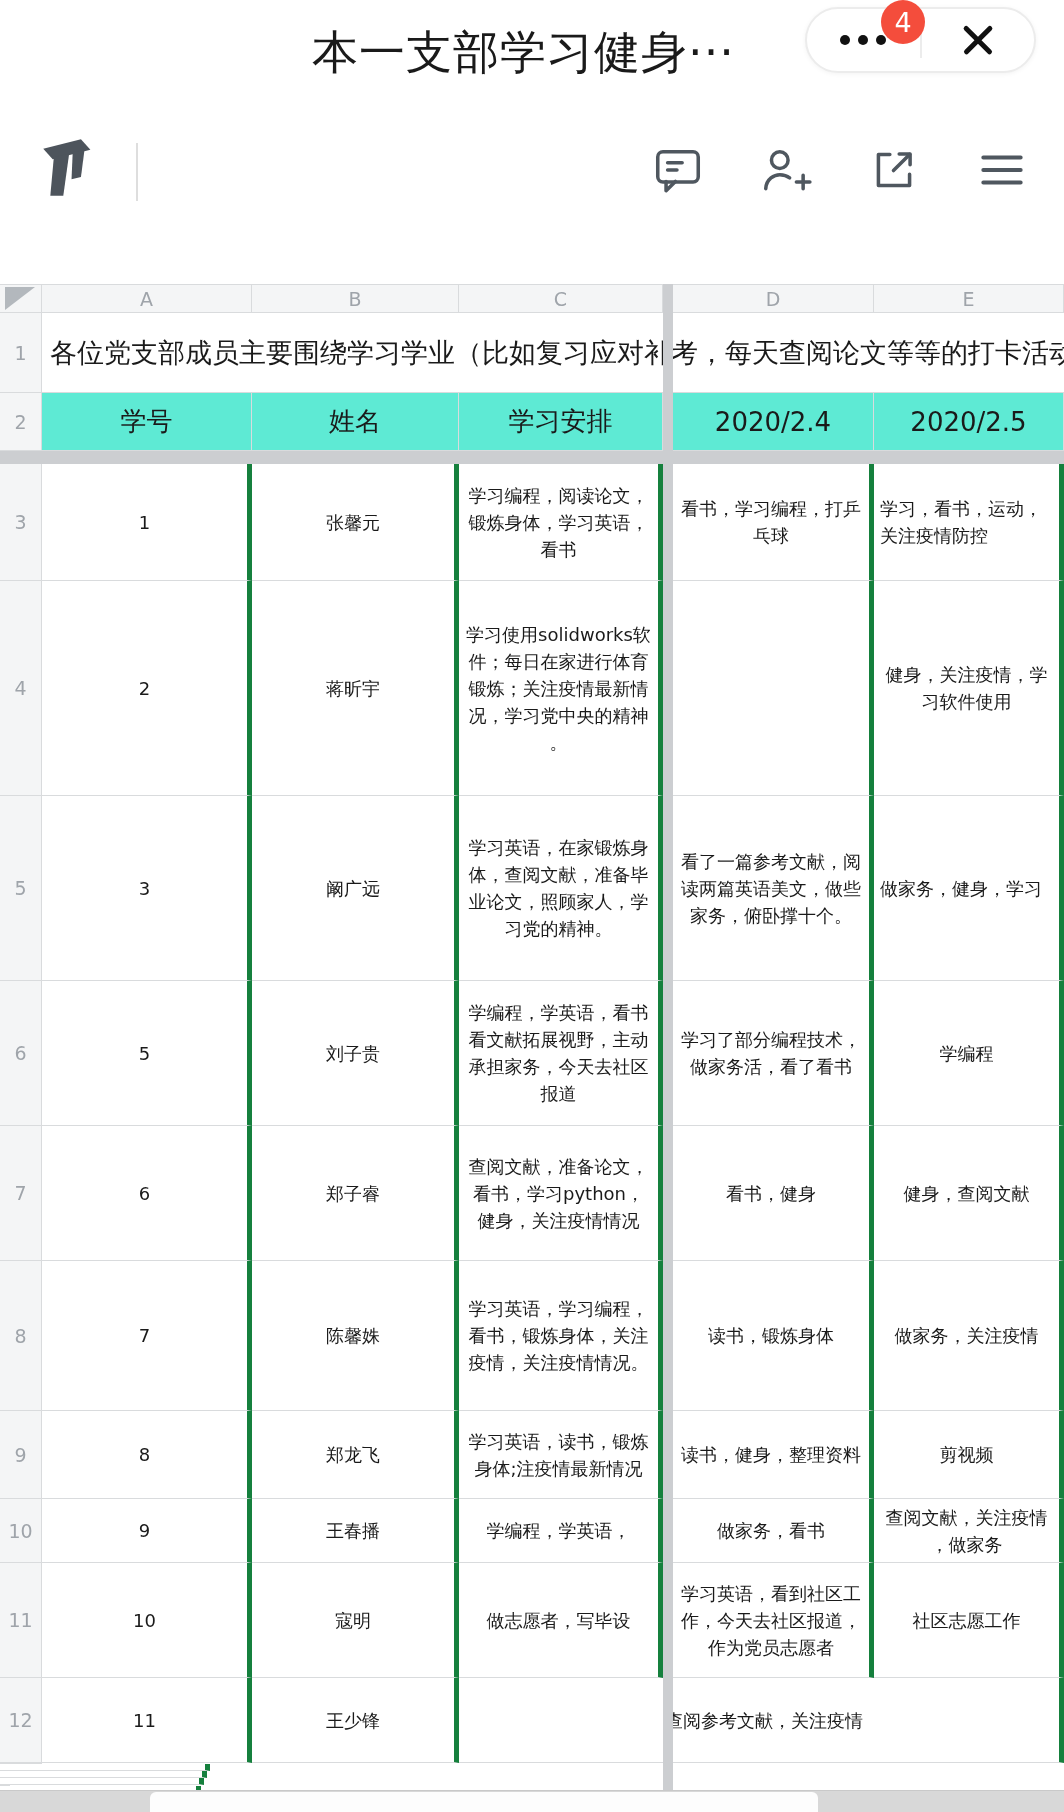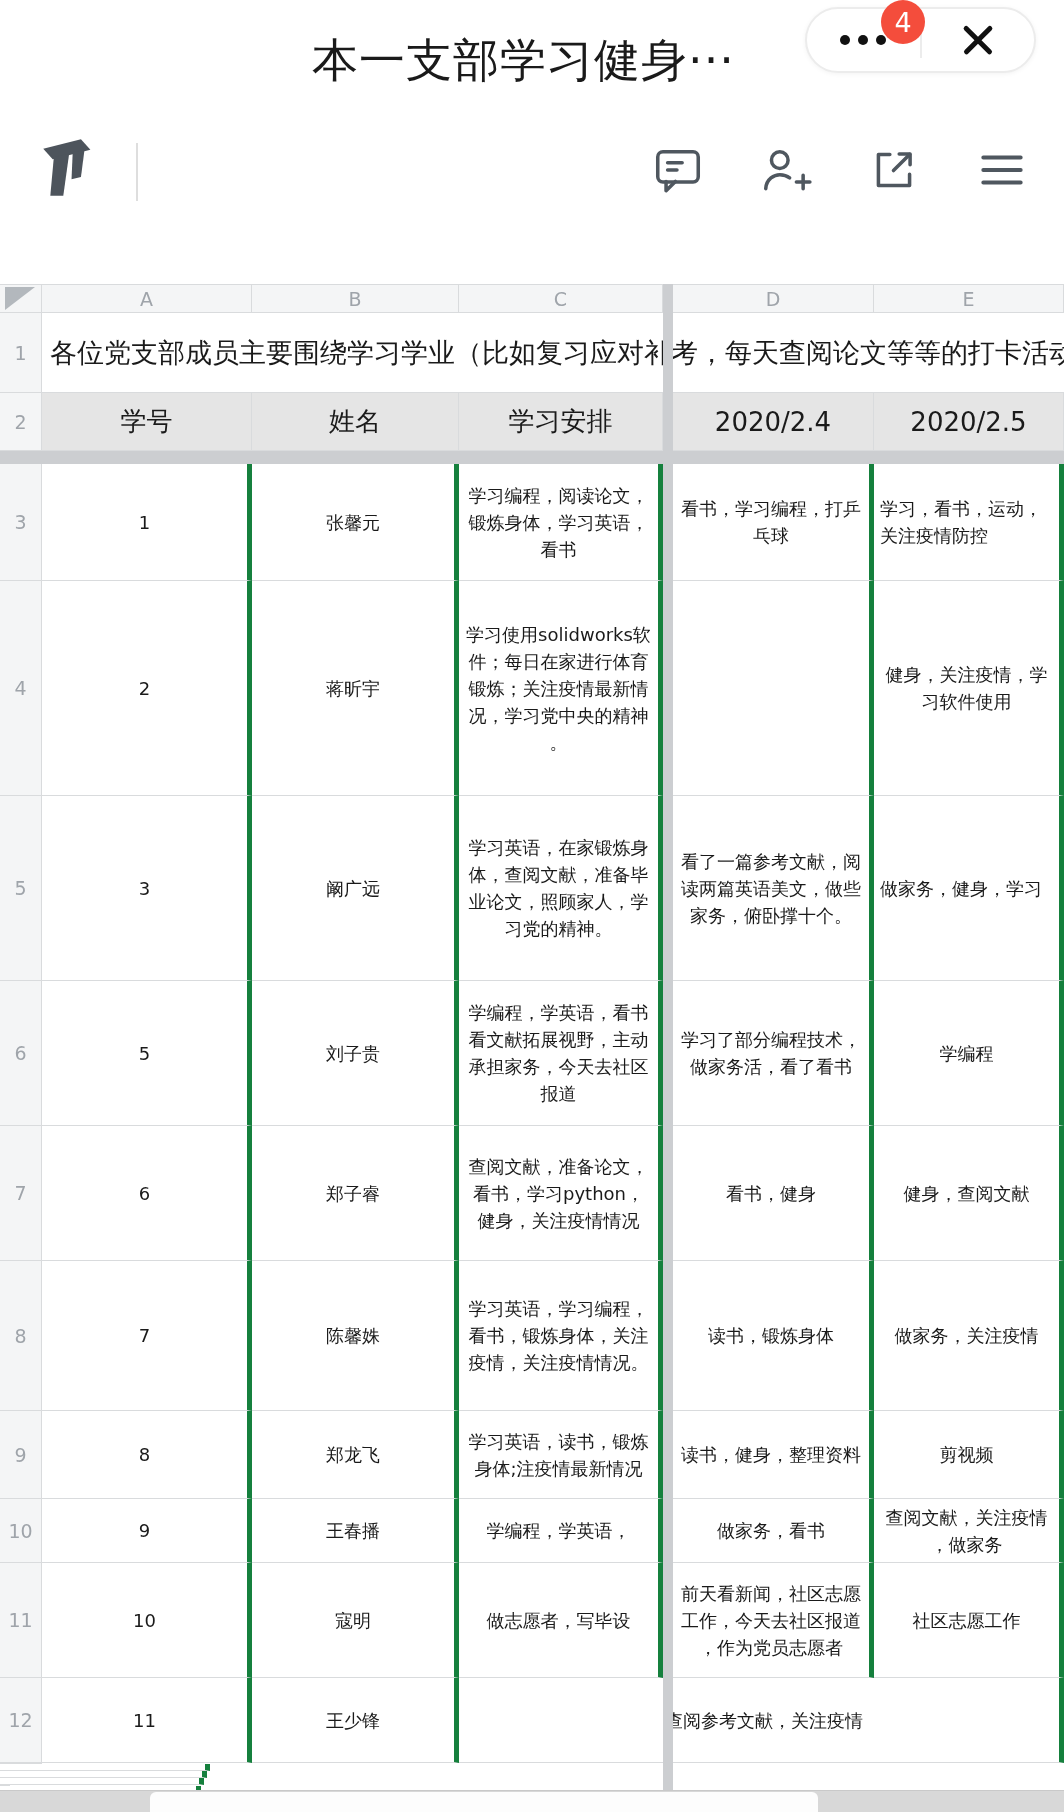--- a/index.html
+++ b/index.html
@@ -1,21 +1,21 @@
 <!DOCTYPE html>
 <html><head>
 <meta charset="utf-8">
 <style>
   html,body{margin:0;padding:0;}
   body{width:1064px;height:1812px;overflow:hidden;background:#fff;position:relative;
        font-family:"DejaVu Sans",sans-serif;color:#1a1a1a;}
   
   .titlebar{position:absolute;top:0;left:0;right:0;height:105px;background:#fff;z-index:10;}
   .title{position:absolute;left:50%;top:50%;transform:translate(-52%,-50%);
-         font-size:46px;font-weight:500;letter-spacing:1px;white-space:nowrap;margin-top:8px;}
+         font-size:46px;font-weight:500;letter-spacing:1px;white-space:nowrap;}
   .pill{position:absolute;left:805px;top:7px;width:231px;height:66px;background:#fff;
         border:2px solid #ececec;border-radius:36px;display:flex;align-items:center;
         box-shadow:0 1px 5px rgba(0,0,0,.05);box-sizing:border-box;}
   .pill-half{flex:1;height:100%;display:flex;align-items:center;justify-content:center;}
   .pill-sep{width:2px;height:36px;background:#ececec;}
   .dots{display:flex;gap:8px;}
   .dot{width:10px;height:10px;border-radius:50%;background:#111;}
   .xwrap{position:relative;width:34px;height:34px;}
   .xwrap i{position:absolute;left:50%;top:50%;width:38px;height:4.5px;background:#111;border-radius:3px;}
   .xwrap i:first-child{transform:translate(-50%,-50%) rotate(45deg);}
@@ -36,21 +36,21 @@
   .tri{width:30px;height:23px;background:#b3b8bd;clip-path:polygon(0 0,100% 0,0 100%);margin:2px 0 0 5px;}
   .ch{background:#f4f5f6;border-right:1px solid #d9dbdd;border-bottom:1px solid #d9dbdd;box-sizing:border-box;
       color:#9fa4aa;font-size:19px;display:flex;align-items:center;justify-content:center;}
   .cA{width:210px;}.cB{width:207px;}.cC{width:204px;}.spc{width:10px;}.cD{width:201px;}.cE{flex:1;}
   .noterow{height:80px;}
   .gut{width:42px;background:#f4f5f6;border-right:1px solid #d9dbdd;border-bottom:1px solid #d9dbdd;
        box-sizing:border-box;color:#9fa4aa;font-size:19px;display:flex;align-items:center;justify-content:center;flex:none;}
   .notecell{flex:1;border-bottom:1px solid #d9dbdd;box-sizing:border-box;display:flex;align-items:center;
             font-size:27px;padding-left:8px;white-space:nowrap;overflow:visible;}
   .hdrrow{height:58px;}
-  .hcell{background:#e5e5e5;border-right:1px solid #d9dbdd;border-bottom:1px solid #d9dbdd;box-sizing:border-box;
+  .hcell{background:#5eead4;border-right:1px solid #d9dbdd;border-bottom:1px solid #d9dbdd;box-sizing:border-box;
          font-size:26px;display:flex;align-items:center;justify-content:center;overflow:hidden;}
   .hspc{width:10px;background:#a6d77c;border-bottom:1px solid #d9dbdd;box-sizing:border-box;}
   .hsplit{height:13px;background:#ccced1;}
   .cell{border-right:5px solid #15803d;border-bottom:1px solid #d9dbdd;box-sizing:border-box;
         display:flex;align-items:center;overflow:hidden;padding:2px 6px;font-size:18px;line-height:27px;}
   .cell .tx{width:100%;text-align:center;line-break:anywhere;overflow-wrap:anywhere;}
   .cell.left .tx{text-align:left;}
   .rspc{width:10px;border-bottom:1px solid #d9dbdd;box-sizing:border-box;flex:none;}
   .srow.clip .cell{align-items:flex-start;padding-top:4px;}
   .vsplit{position:absolute;left:663px;top:44px;bottom:0;width:10px;background:#ccced1;z-index:5;}
@@ -304,21 +304,21 @@
           <div class="tx">10</div>
         </div>
         <div class="cell cB">
           <div class="tx">寇明</div>
         </div>
         <div class="cell cC">
           <div class="tx">做志愿者，写毕设</div>
         </div>
         <div class="rspc"></div>
         <div class="cell cD">
-          <div class="tx">前天看新闻，社区志愿工作，今天去社区报道，作为党员志愿者</div>
+          <div class="tx">学习英语，看到社区工作，今天去社区报道，作为党员志愿者</div>
         </div>
         <div class="cell cE">
           <div class="tx">社区志愿工作</div>
         </div>
       </div>
       <div class="flexrow srow" style="height: 85px;">
         <div class="gut">12</div>
         <div class="cell cA">
           <div class="tx">11</div>
         </div>

